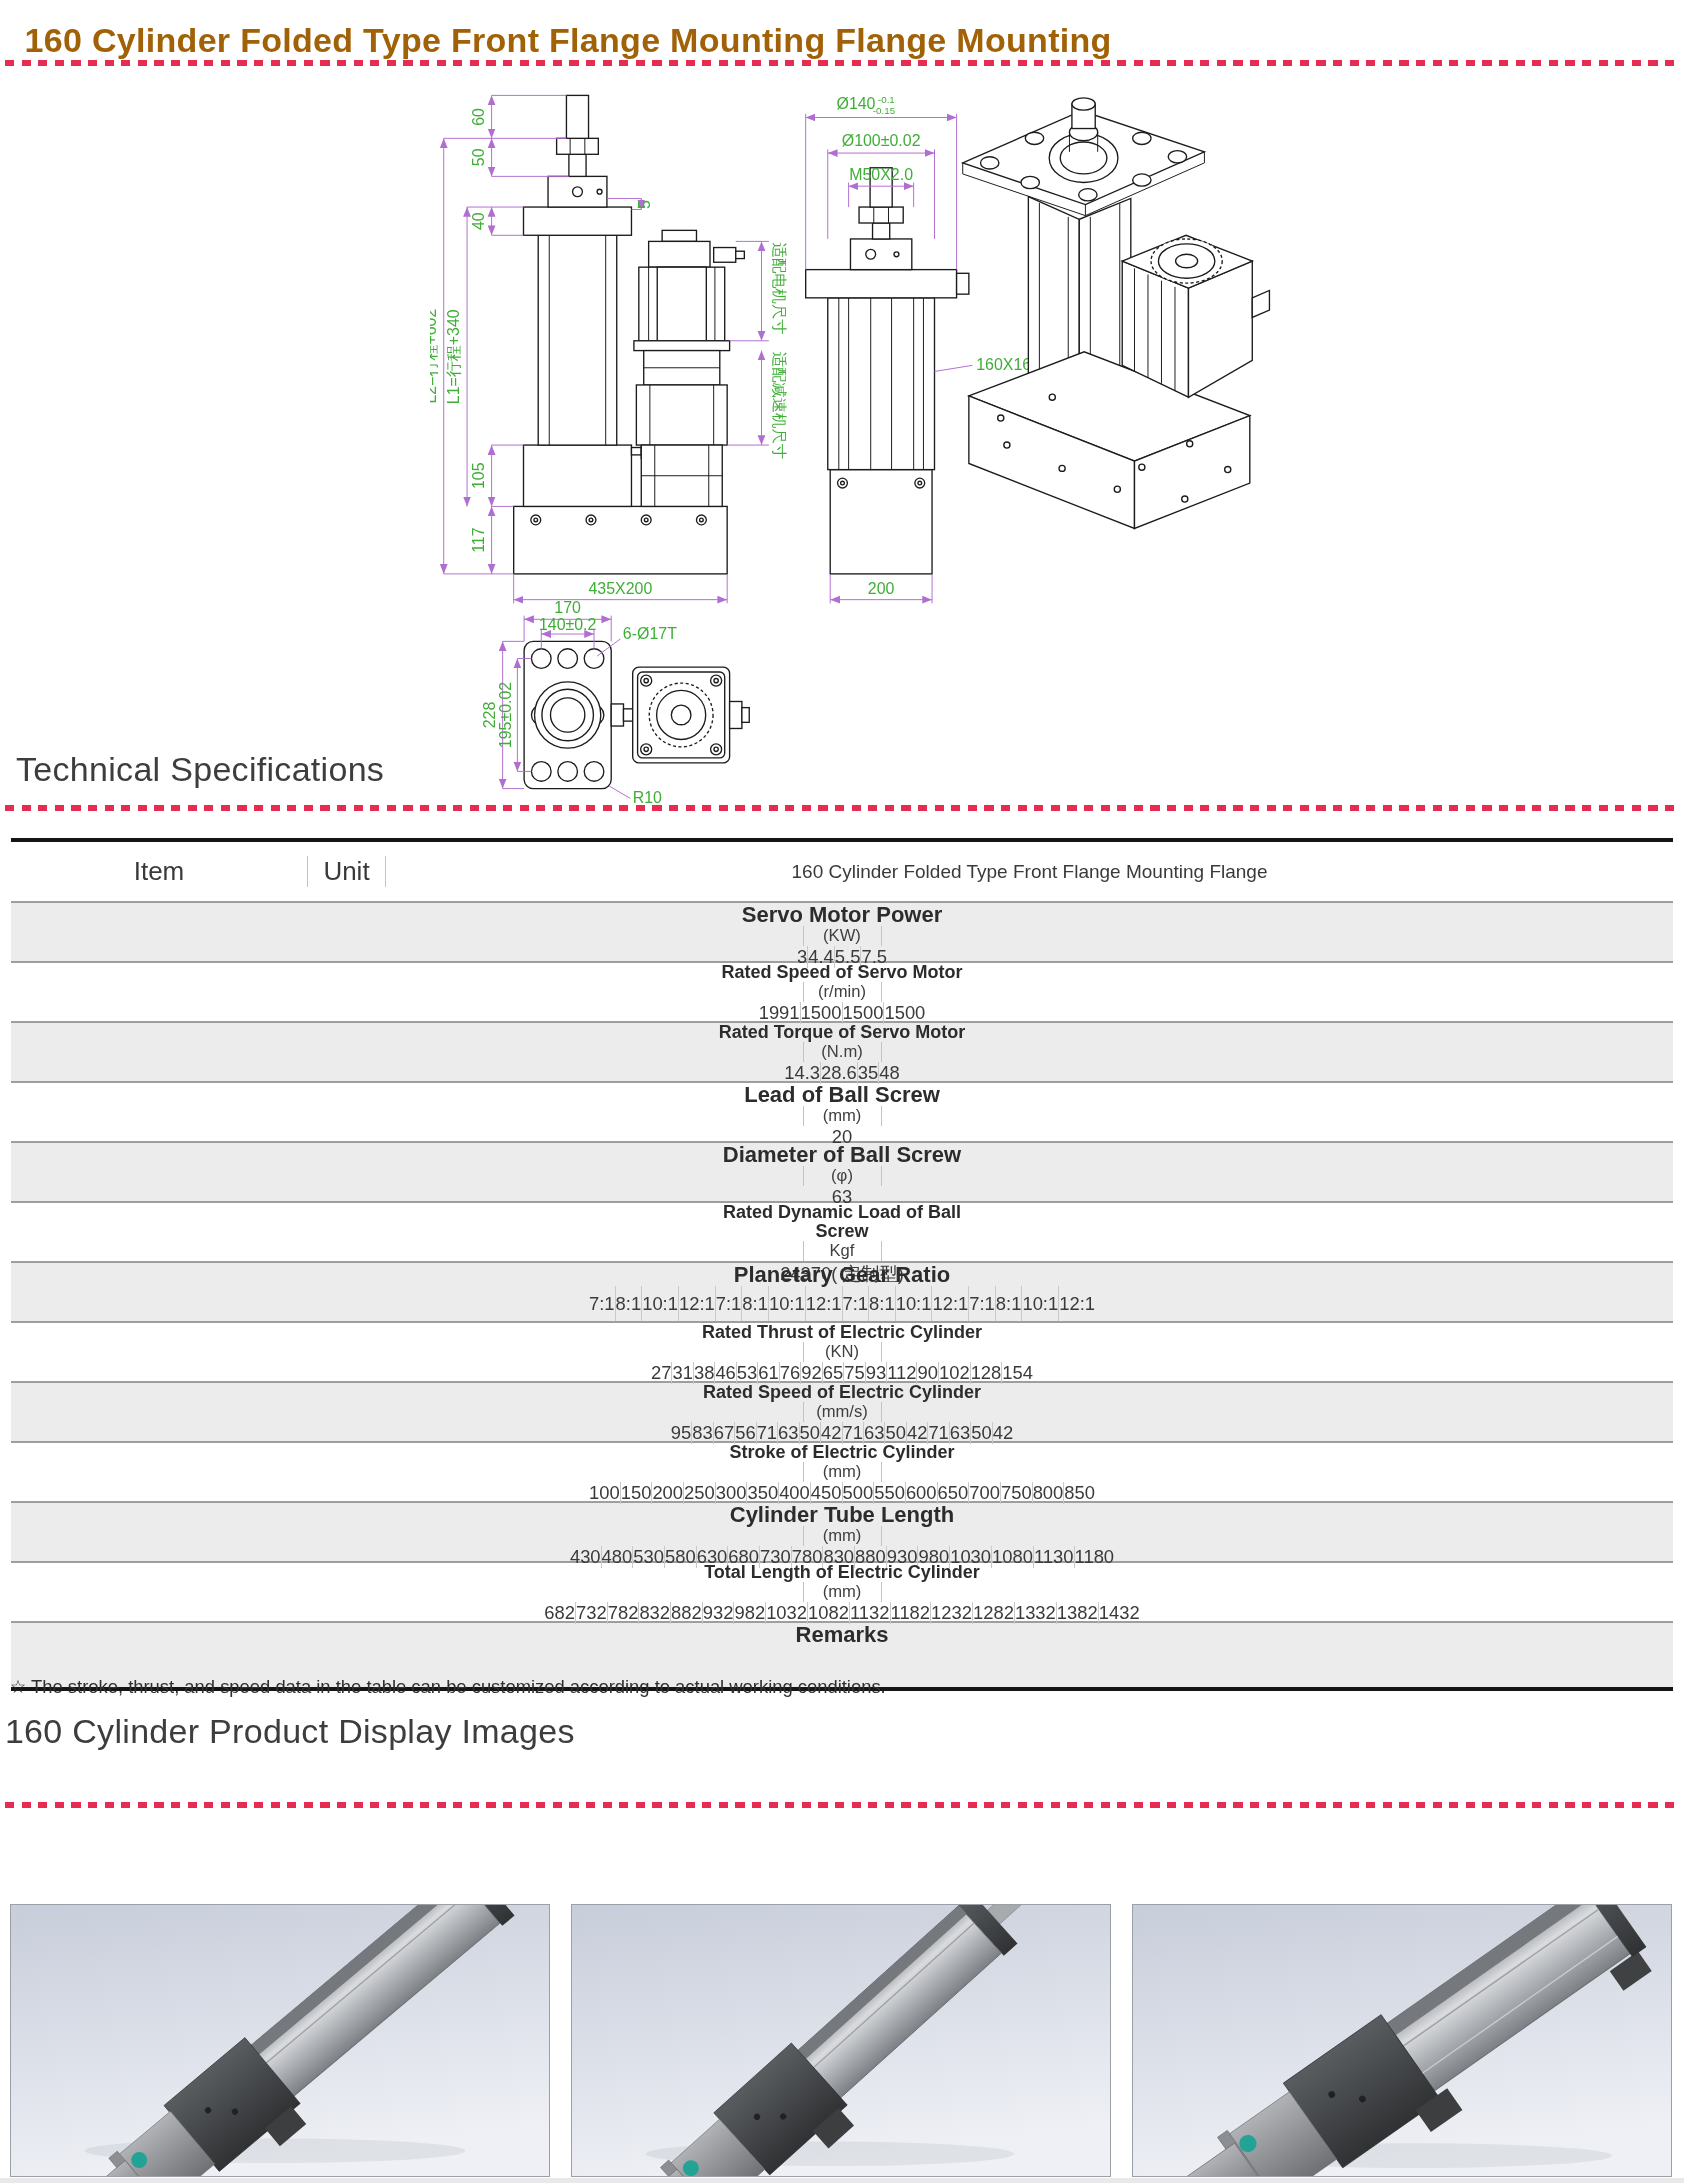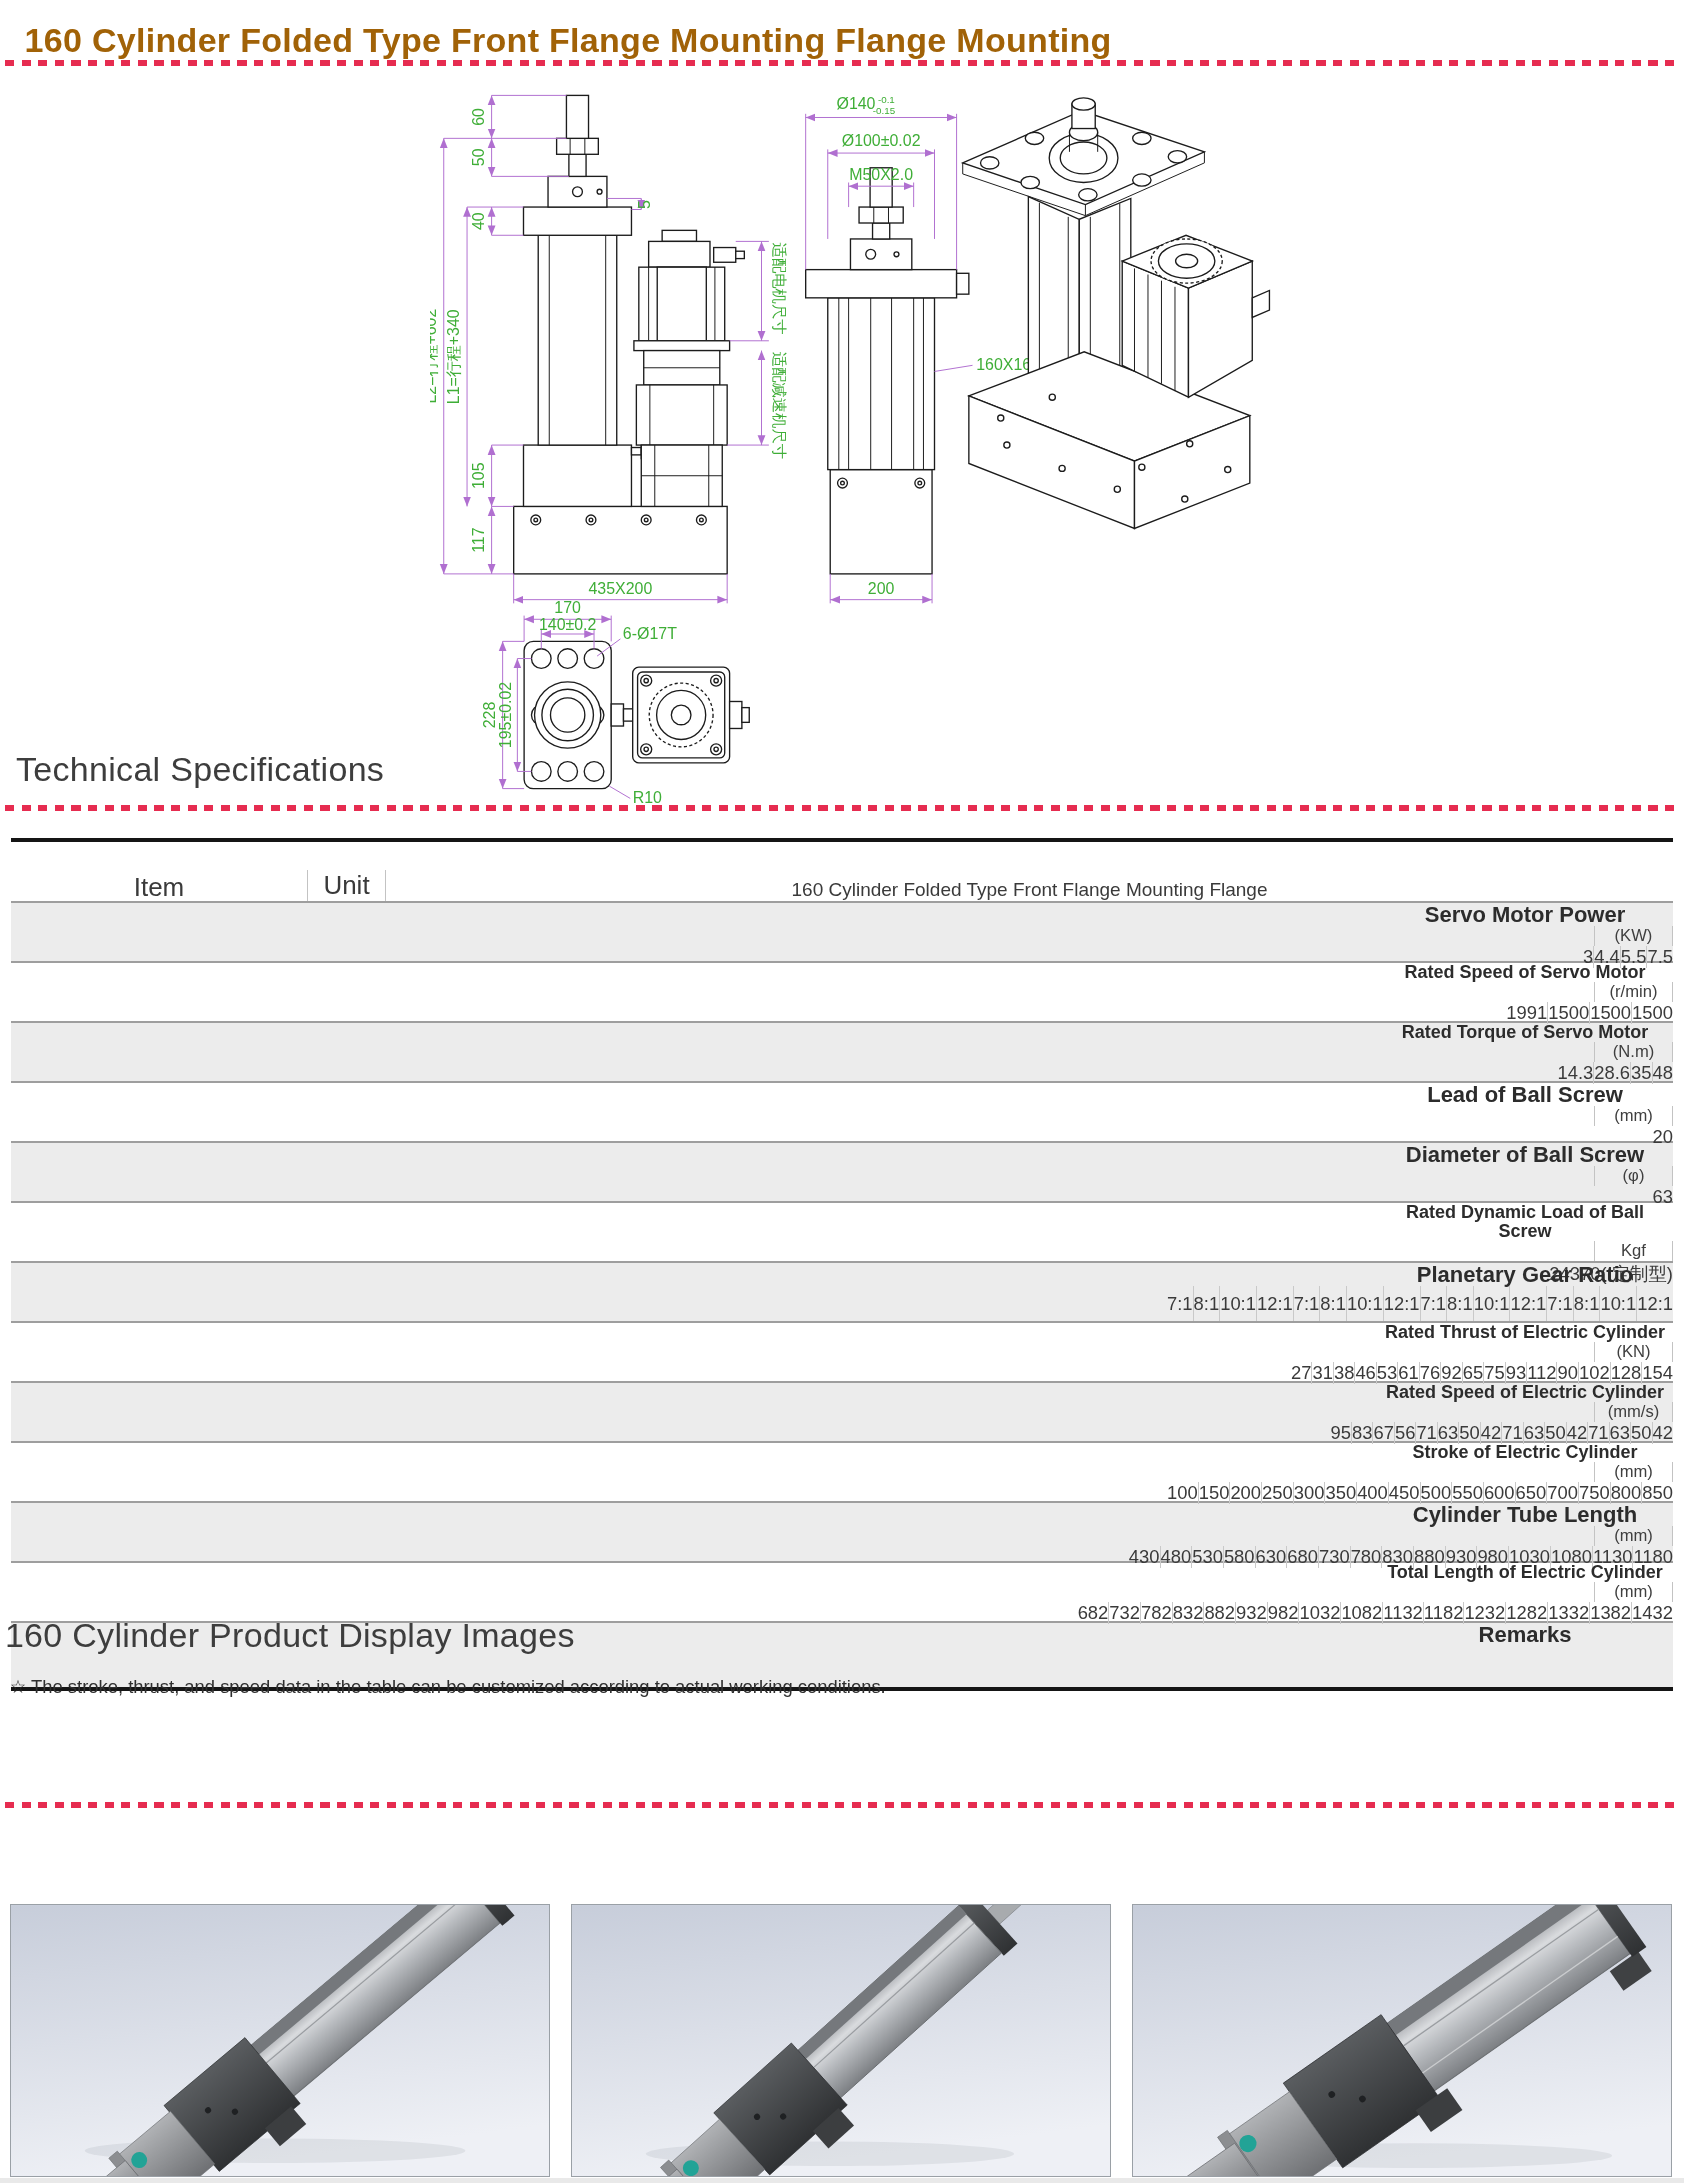--- a/index.html
+++ b/index.html
@@ -1,29 +1,29 @@
 <!DOCTYPE html>
 <html style="font-size:9.8px"><head>
 <meta charset="utf-8">
 <style>
   html,body{margin:0;padding:0;background:#fff;}
   body{width:1685px;height:2183px;position:relative;font-family:"Liberation Sans",sans-serif;overflow:hidden;}
   .page{position:absolute;inset:0;}
   .page-title{position:absolute;left:8.6px;top:4.9px;margin:16px;font-size:34px;font-weight:700;color:#a16207;letter-spacing:0.3px;}
   .section-title{position:absolute;margin:0;font-size:34px;font-weight:400;color:#3d3d3d;letter-spacing:0.3px;}
   #specs-heading{left:16px;top:750px;}
-  #display-heading{left:4.9px;top:1616px;}
+  #display-heading{left:4.9px;top:1712px;}
   .dash-line{position:absolute;left:4.9px;right:4.9px;height:5.5px;
     background:repeating-linear-gradient(90deg,#e62c50 0 9.2px,transparent 9.2px 16.6px);}
   #dash1{top:60px;} #dash2{top:805px;} #dash3{top:1802px;}
   .note{position:absolute;left:9.8px;top:1676px;font-size:18.4px;color:#2f2f2f;}
   
   .spec-table{position:absolute;left:11px;top:838px;width:1662px;
     border-top:4.3px solid #151515;border-bottom:4.3px solid #151515;box-sizing:border-box;}
-  .t-row{display:flex;height:58px;align-items:flex-end;}
+  .t-row{display:flex;height:58px;align-items:center;}
   .t-row + .t-row{border-top:2.5px double #9e9e9e;flex-direction:column;}
   .t-row.shaded{background:#ececec;}
   .t-row.remarks{height:64px;}
   .cell{display:flex;align-items:center;justify-content:center;text-align:center;box-sizing:border-box;color:#3a3a3a;}
   .c-item{width:296px;flex:none;font-weight:700;font-size:22px;color:#2c2c2c;line-height:1.05;padding:0 3.7px;}
   .c-item.small{font-size:18px;}
   .c-unit{width:79px;flex:none;font-size:16.6px;color:#3f3f3f;border-left:1.2px solid #c3c3c3;border-right:1.2px solid #c3c3c3;}
   .c-data{flex:1;display:flex;align-items:stretch;}
   .c-data .cell{font-size:18.4px;}
   .c-data .cell+.cell{border-left:1.2px solid #c9c9c9;}

